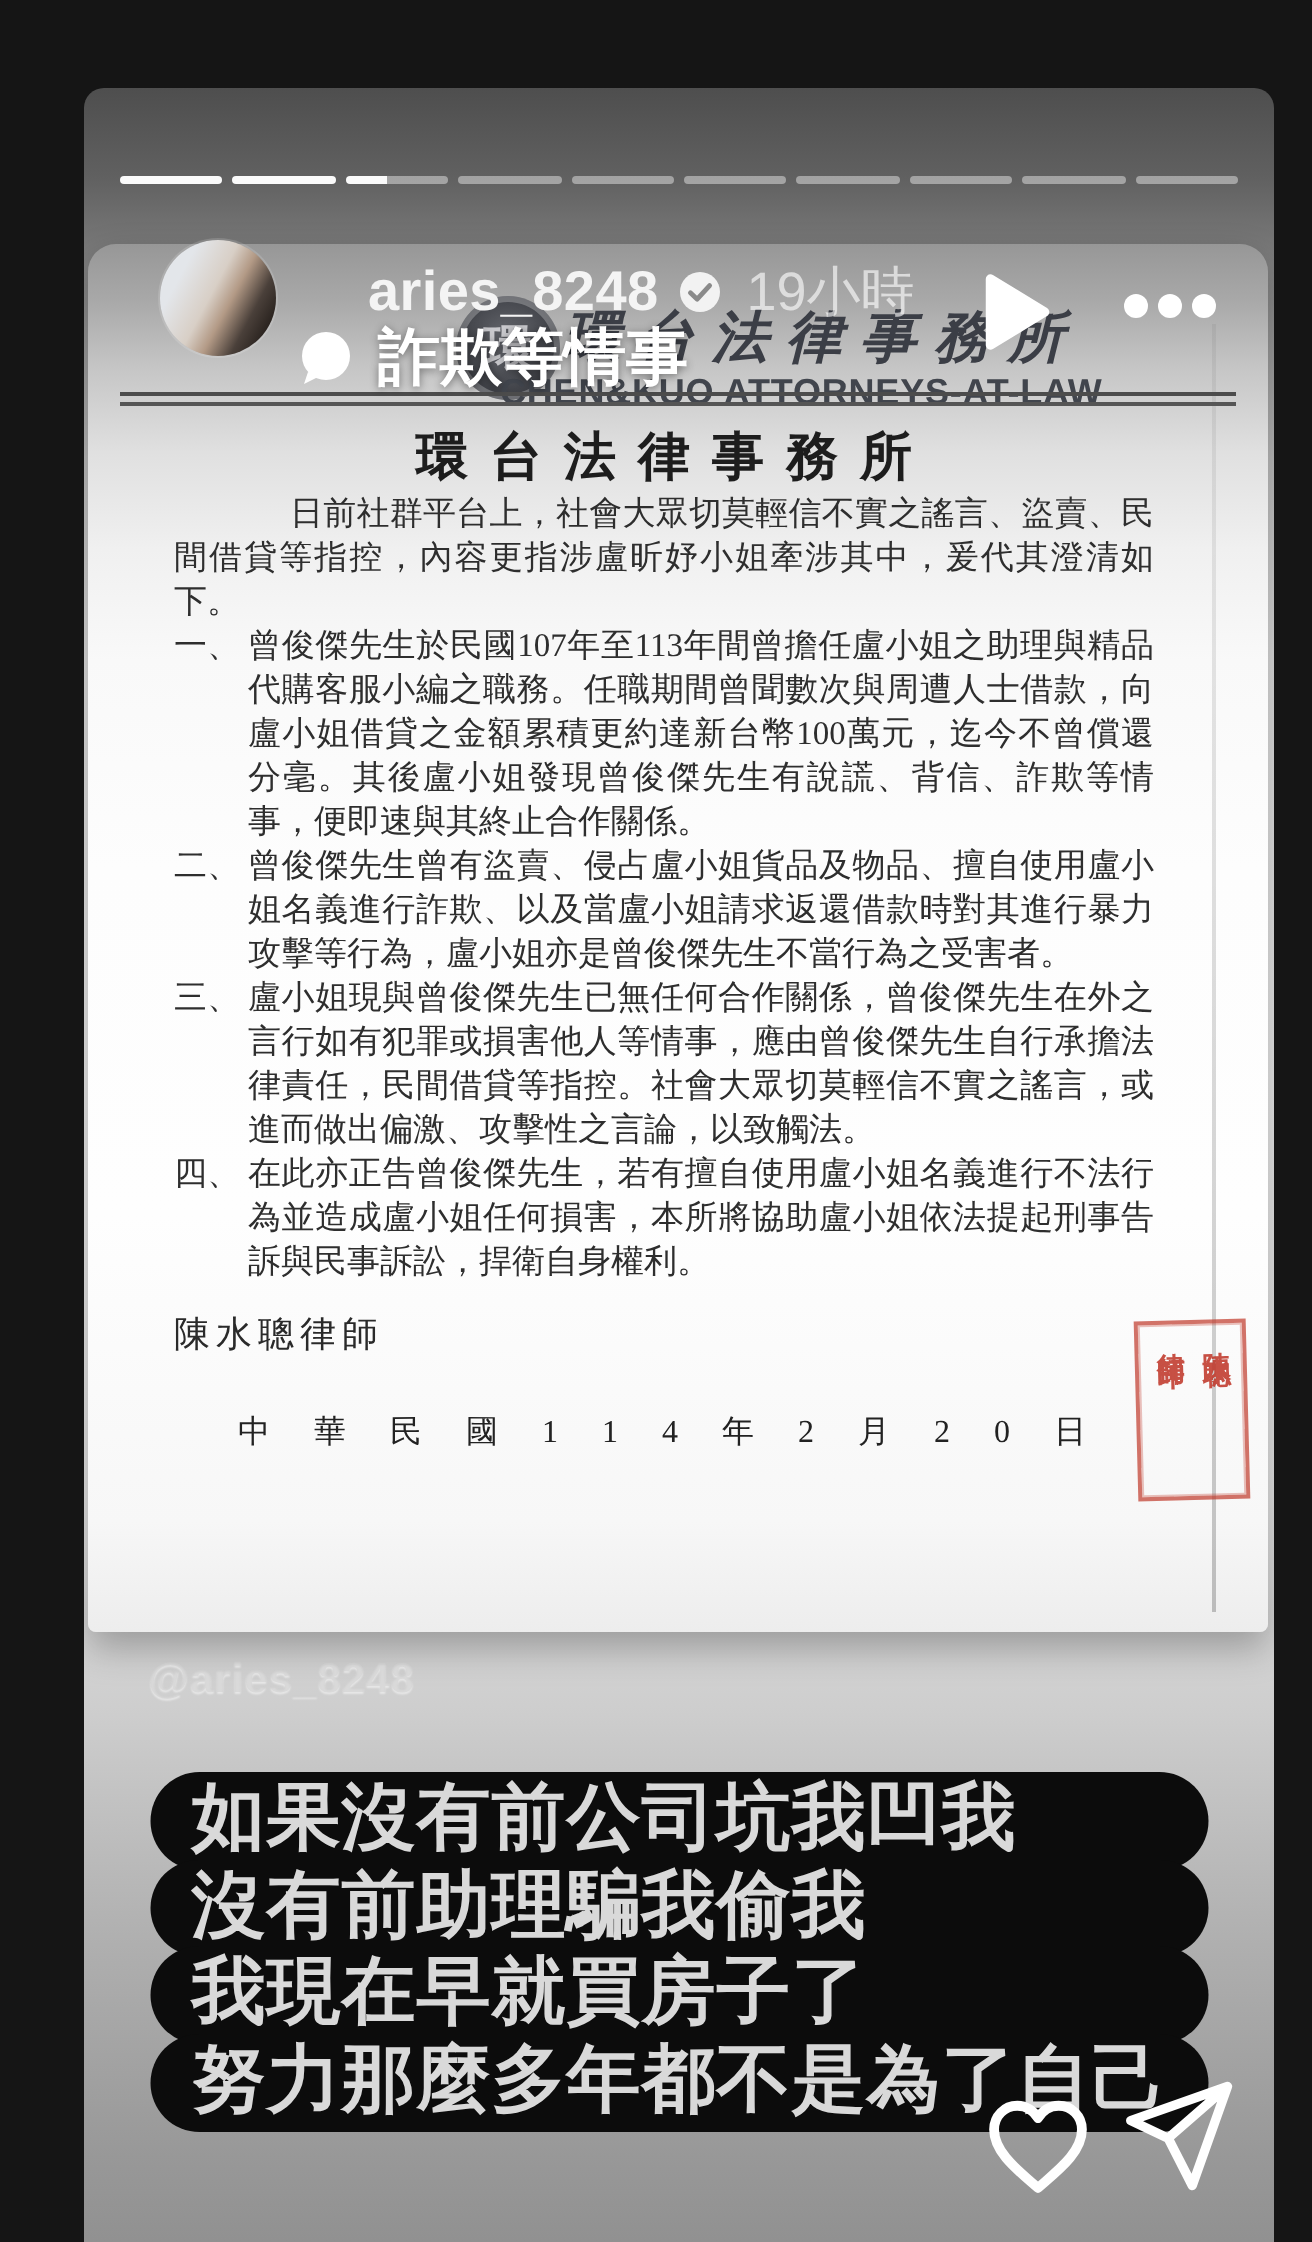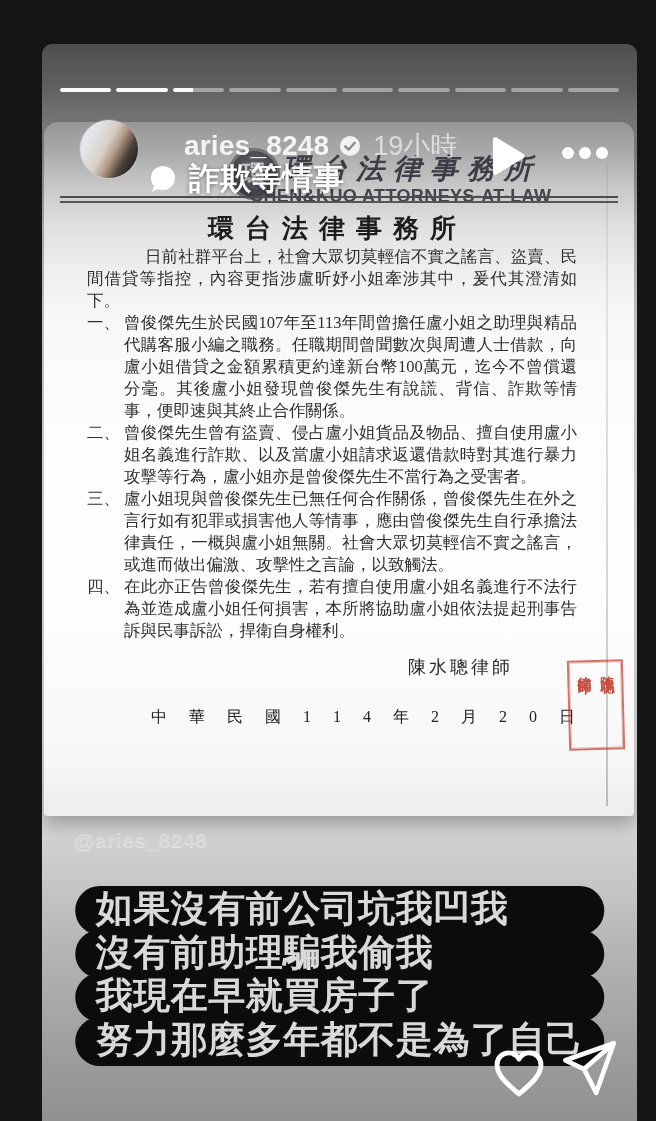--- a/index.html
+++ b/index.html
@@ -58,26 +58,26 @@
     margin:0 0 6px;text-indent:11px;}
   .doc-sub{text-align:center;font-size:17px;font-weight:700;letter-spacing:5px;color:#222;
     margin:0 0 13px;text-indent:5px;}
   .doc-body p{margin:0;}
   .p-intro{text-indent:20px;}
   .p-pre{text-indent:58px;text-align:justify;}
   .doc-item{display:flex;}
   .doc-item .marker{flex:none;width:37px;}
   .doc-item .itext{flex:1;text-align:justify;}
   .closing{text-indent:2px;}
-  .sigrow{text-align:right;padding-right:64px;font-size:18px;letter-spacing:3px;margin-top:14px;color:#2a2a2a;}
+  .sigrow{padding-right:64px;font-size:18px;letter-spacing:3px;margin-top:14px;color:#2a2a2a;}
   .seal{position:absolute;right:10px;top:538px;width:48px;height:80px;padding:3px 2px;
     border:2px solid rgba(193,57,43,0.8);box-shadow:inset 0 0 0 1px rgba(193,57,43,0.35);
     display:flex;flex-direction:row-reverse;justify-content:center;gap:3px;opacity:0.88;transform:rotate(-1.5deg);}
   .seal span{writing-mode:vertical-rl;font-size:14px;font-weight:700;color:#c0392b;letter-spacing:2px;line-height:20px;}
-  .daterow{text-align:right;font-size:16px;word-spacing:14px;letter-spacing:2px;margin-top:28px;color:#222;}
+  .daterow{text-align:center;font-size:16px;word-spacing:14px;letter-spacing:2px;margin-top:28px;color:#222;}
   
   .watermark{position:absolute;left:32px;top:784px;z-index:12;font-size:21px;font-weight:700;
     color:rgba(205,205,205,0.55);text-shadow:0 1px 1px rgba(255,255,255,0.5);letter-spacing:0.5px;}
   
   .overlay{position:absolute;left:50%;top:842px;transform:translateX(-50%);z-index:20;
     display:flex;flex-direction:column;}
   .overlay .pill{
     background:#0c0c0c;color:#d9d9d9;font-weight:700;font-size:37px;line-height:1.18;
     padding:1px 21px 4px;border-radius:30px;white-space:nowrap;letter-spacing:0.5px;}
   .overlay .pill + .pill{margin-top:-5px;}
@@ -154,21 +154,21 @@
           <div class="doc-item">
             <span class="marker">一、</span>
             <span class="itext">曾俊傑先生於民國107年至113年間曾擔任盧小姐之助理與精品代購客服小編之職務。任職期間曾聞數次與周遭人士借款，向盧小姐借貸之金額累積更約達新台幣100萬元，迄今不曾償還分毫。其後盧小姐發現曾俊傑先生有說謊、背信、詐欺等情事，便即速與其終止合作關係。</span>
           </div>
           <div class="doc-item">
             <span class="marker">二、</span>
             <span class="itext">曾俊傑先生曾有盜賣、侵占盧小姐貨品及物品、擅自使用盧小姐名義進行詐欺、以及當盧小姐請求返還借款時對其進行暴力攻擊等行為，盧小姐亦是曾俊傑先生不當行為之受害者。</span>
           </div>
           <div class="doc-item">
             <span class="marker">三、</span>
-            <span class="itext">盧小姐現與曾俊傑先生已無任何合作關係，曾俊傑先生在外之言行如有犯罪或損害他人等情事，應由曾俊傑先生自行承擔法律責任，一概與盧小姐無關。社會大眾切莫輕信不實之謠言，或進而做出偏激、攻擊性之言論，以致觸法。</span>
+            <span class="itext">盧小姐現與曾俊傑先生已無任何合作關係，曾俊傑先生在外之言行如有犯罪或損害他人等情事，應由曾俊傑先生自行承擔法律責任，民間借貸等指控。社會大眾切莫輕信不實之謠言，或進而做出偏激、攻擊性之言論，以致觸法。</span>
           </div>
           <div class="doc-item">
             <span class="marker">四、</span>
             <span class="itext">在此亦正告曾俊傑先生，若有擅自使用盧小姐名義進行不法行為並造成盧小姐任何損害，本所將協助盧小姐依法提起刑事告訴與民事訴訟，捍衛自身權利。</span>
           </div>
         </div>
       <div class="sigrow">陳水聰律師</div>
       <div class="daterow">中 華 民 國 1 1 4 年 2 月 2 0 日</div>
     </div>
 

